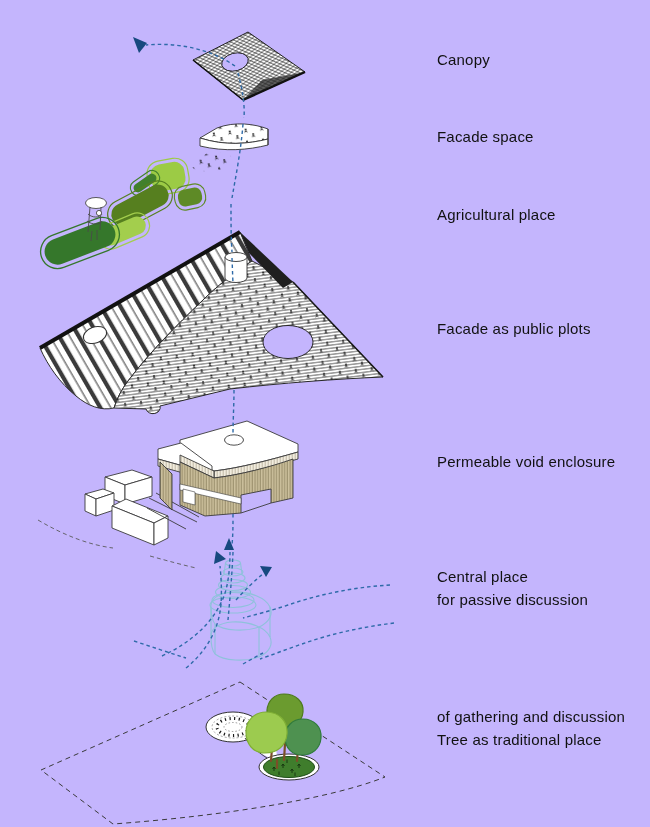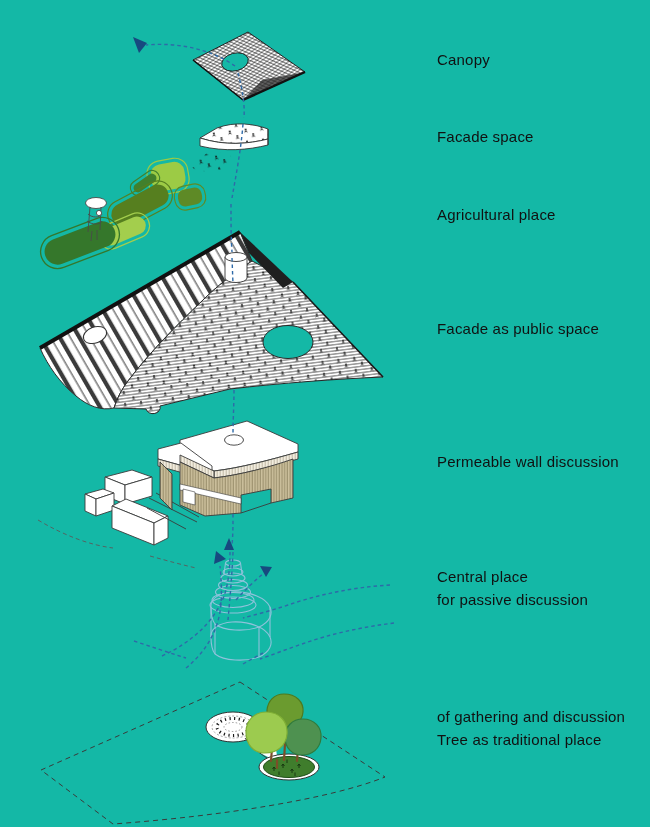--- a/index.html
+++ b/index.html
@@ -1,16 +1,16 @@
 <!DOCTYPE html>
 <html><head>
 <meta charset="utf-8">
 <style>
   html,body{margin:0;padding:0;background:#fff;}
-  #stage{position:relative;width:650px;height:827px;background:#14b8a6;overflow:hidden;
+  #stage{position:relative;width:650px;height:827px;background:#c4b5fd;overflow:hidden;
          font-family:"Liberation Sans", sans-serif;}
   #art{position:absolute;left:0;top:0;}
   .lbl{position:absolute;left:437px;color:#111;font-size:15px;line-height:23px;
        letter-spacing:.2px;white-space:nowrap;}
   .lbl span{display:block;}
 </style>
 </head>
 <body>
 
 <div id="stage">
@@ -227,22 +227,22 @@
     <path d="M133,37 L147,43 L139,53 Z"></path>
     <path d="M229,538 L224,550 L234,550 Z"></path>
     <path d="M216,551 L214,564 L226,559 Z"></path>
     <path d="M272,567 L260,566 L266,577 Z"></path>
   </g>
 </svg>
 
 <div class="lbl" style="top:48px">Canopy</div>
 <div class="lbl" style="top:125px">Facade space</div>
 <div class="lbl" style="top:203px">Agricultural place</div>
-<div class="lbl" style="top:317px">Facade as public space</div>
-<div class="lbl" style="top:450px">Permeable wall discussion</div>
+<div class="lbl" style="top:317px">Facade as public plots</div>
+<div class="lbl" style="top:450px">Permeable void enclosure</div>
 <div class="lbl" style="top:565px">
   <span>Central place</span>
   <span>for passive discussion</span>
 </div>
 <div class="lbl" style="top:705px">
   <span>of gathering and discussion</span>
   <span>Tree as traditional place</span>
 </div>
 
 </div>

